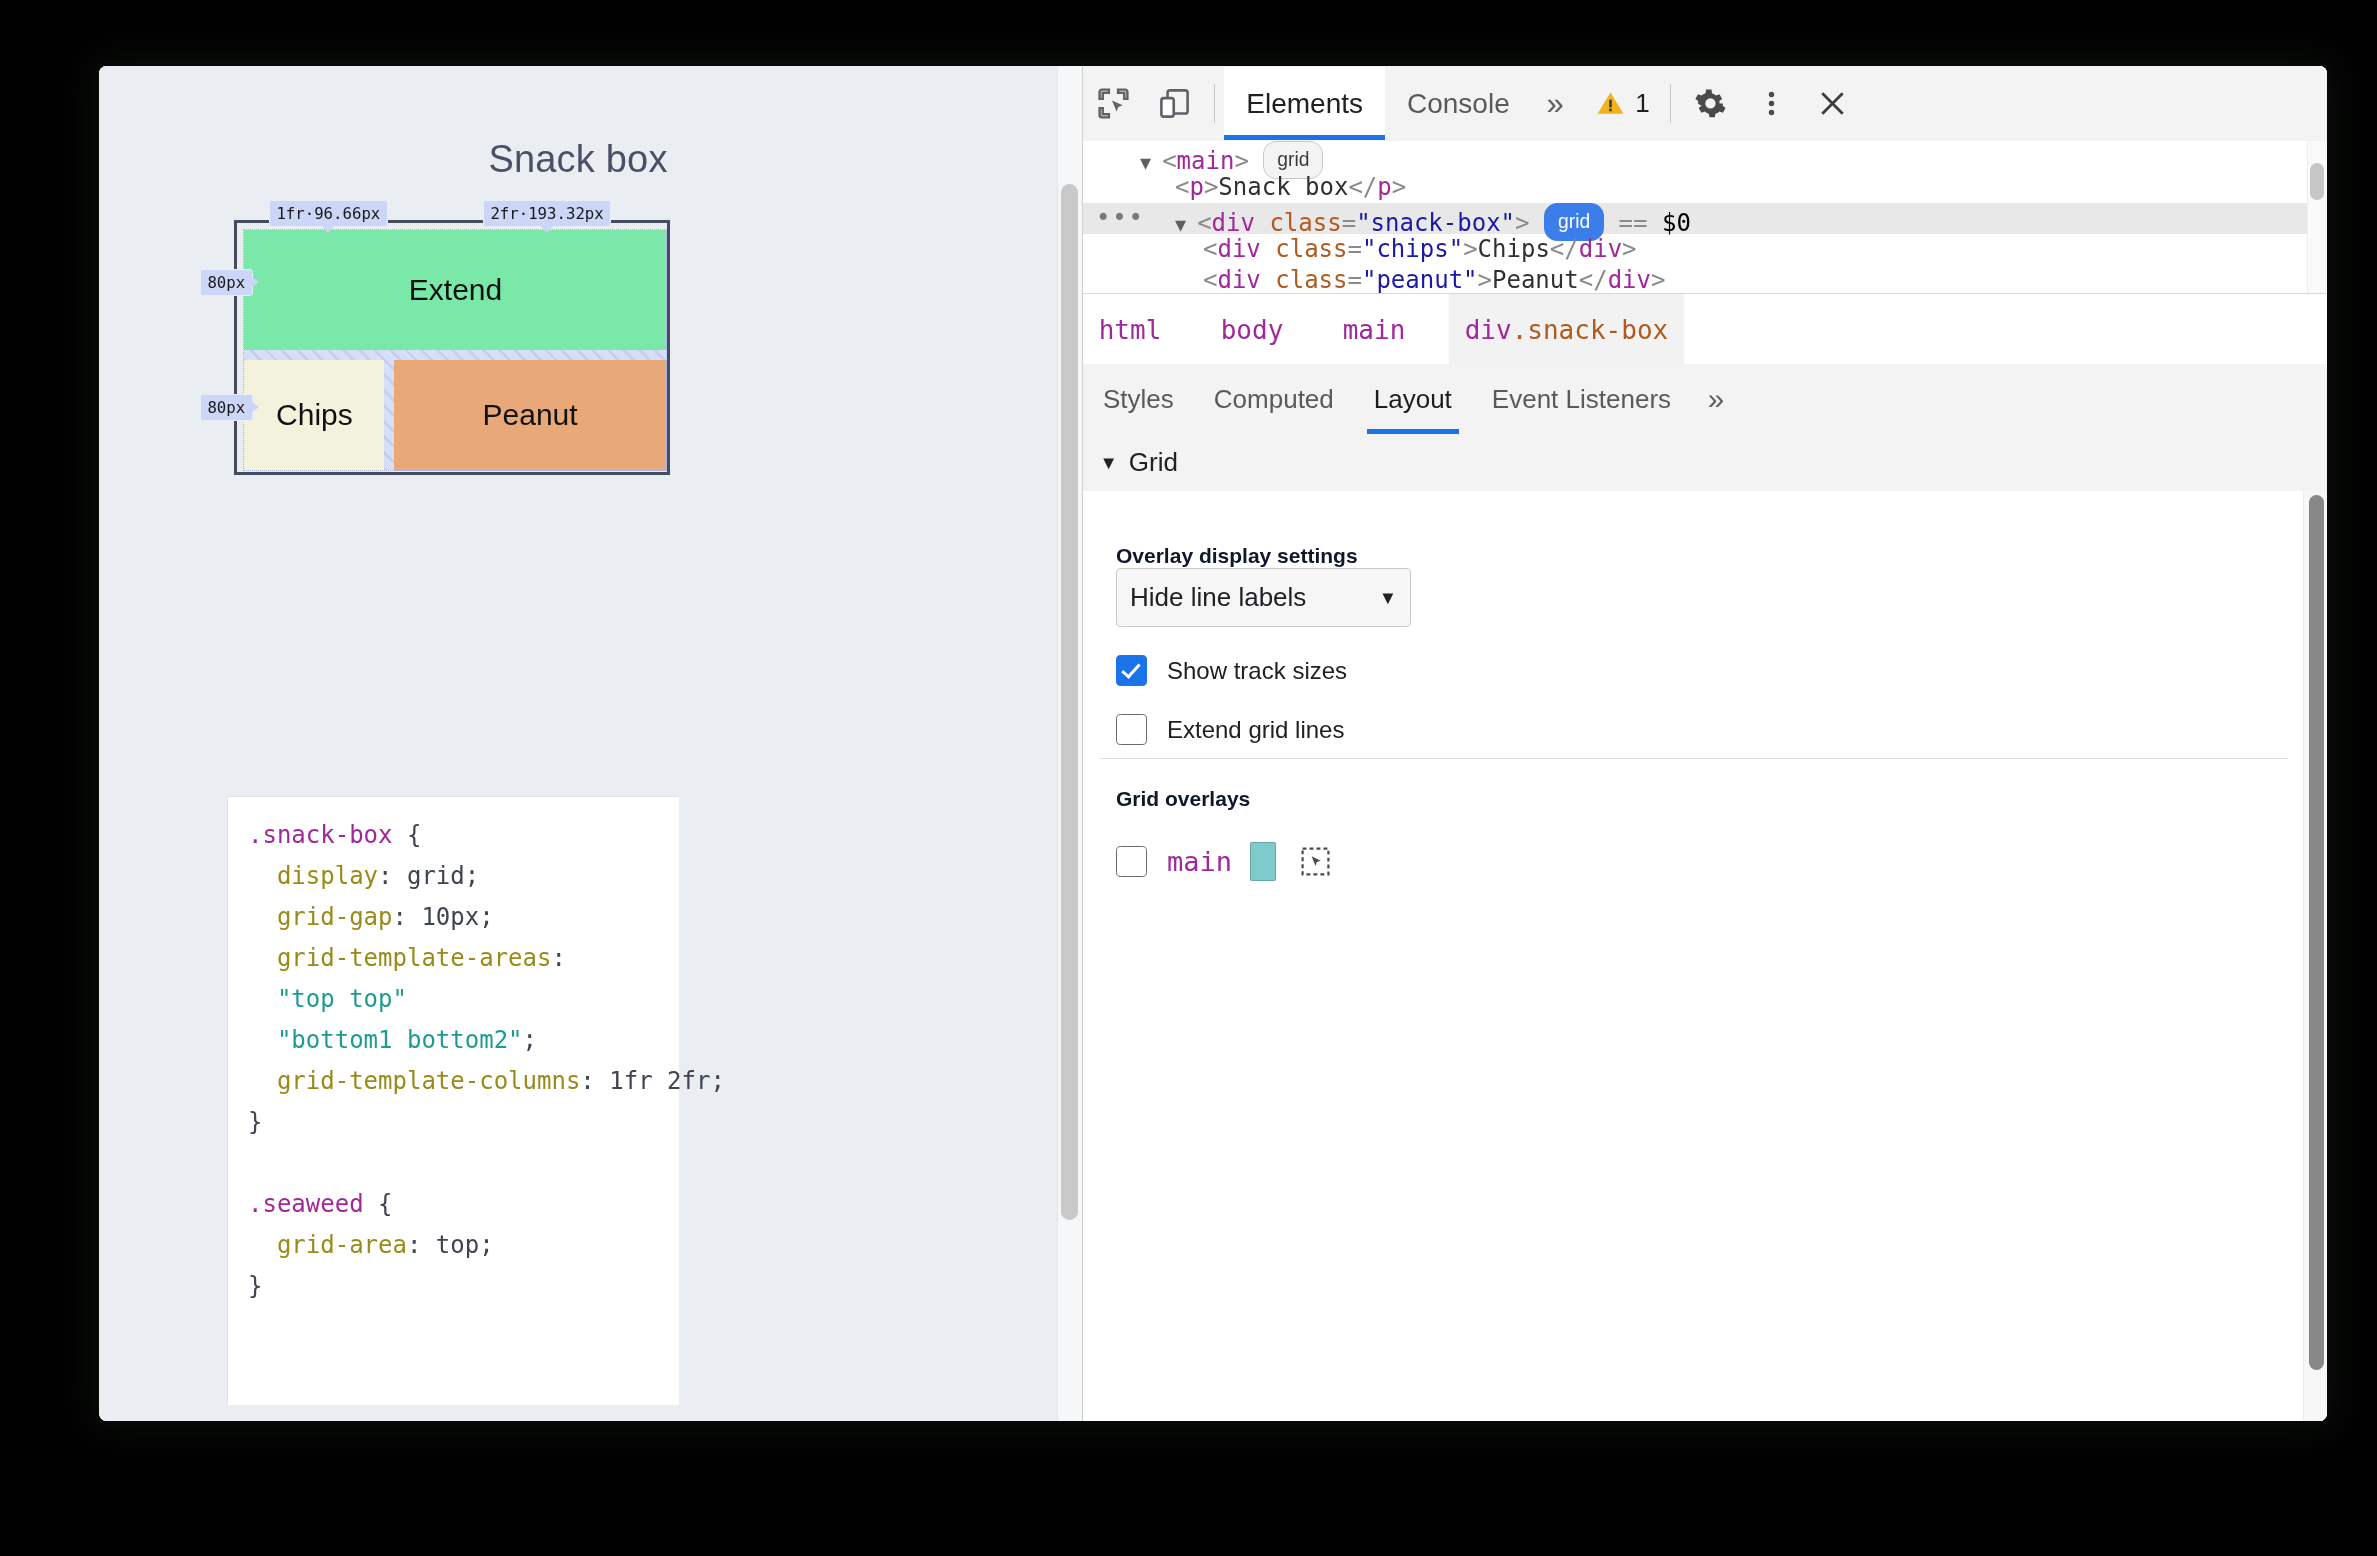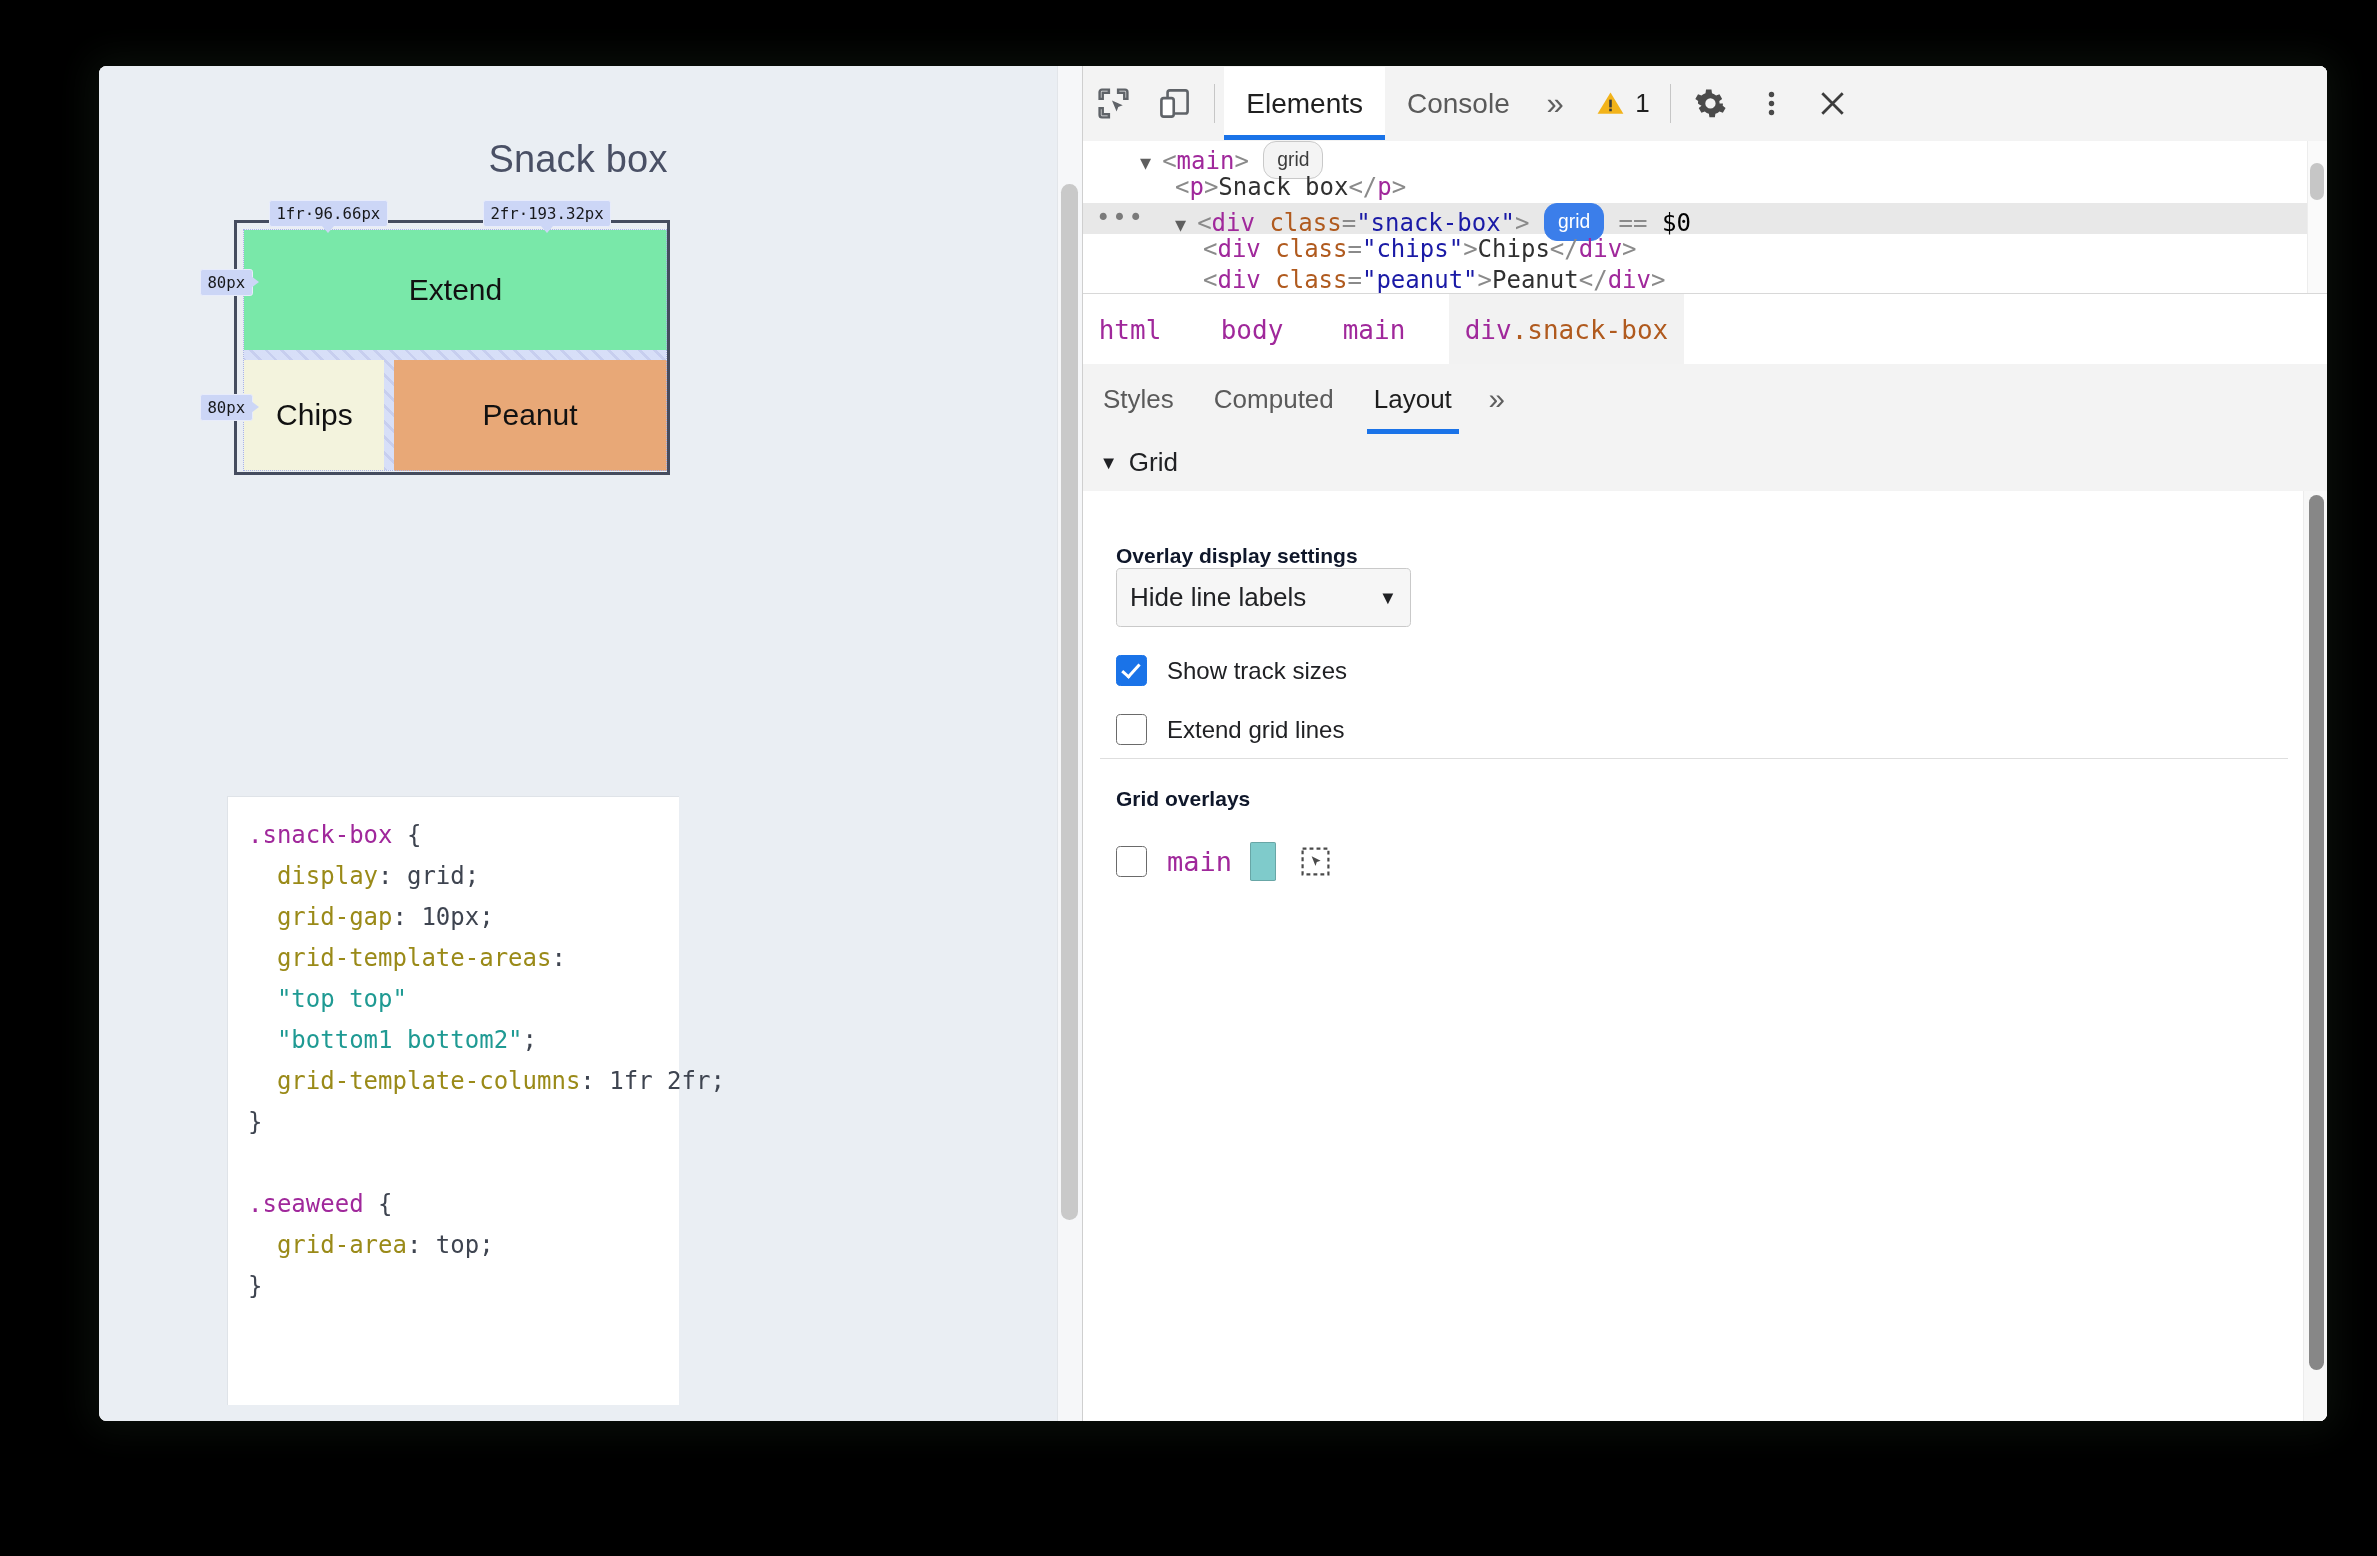--- a/index.html
+++ b/index.html
@@ -495,20 +495,23 @@
       <div id="subtabs">
           <div class="sub-tab">
             <span>Styles</span>
           </div>
           <div class="sub-tab">
             <span>Computed</span>
           </div>
           <div class="sub-tab active">
             <span>Layout</span>
           </div>
+          <div class="sub-tab">
+            <span>Event Listeners</span>
+          </div>
           <div class="sub-more">»</div>
         </div>
 
       <div id="grid-header">
         <span class="caret">▼</span>
         <span>Grid</span>
       </div>
 
       <div id="layout-pane">
 

